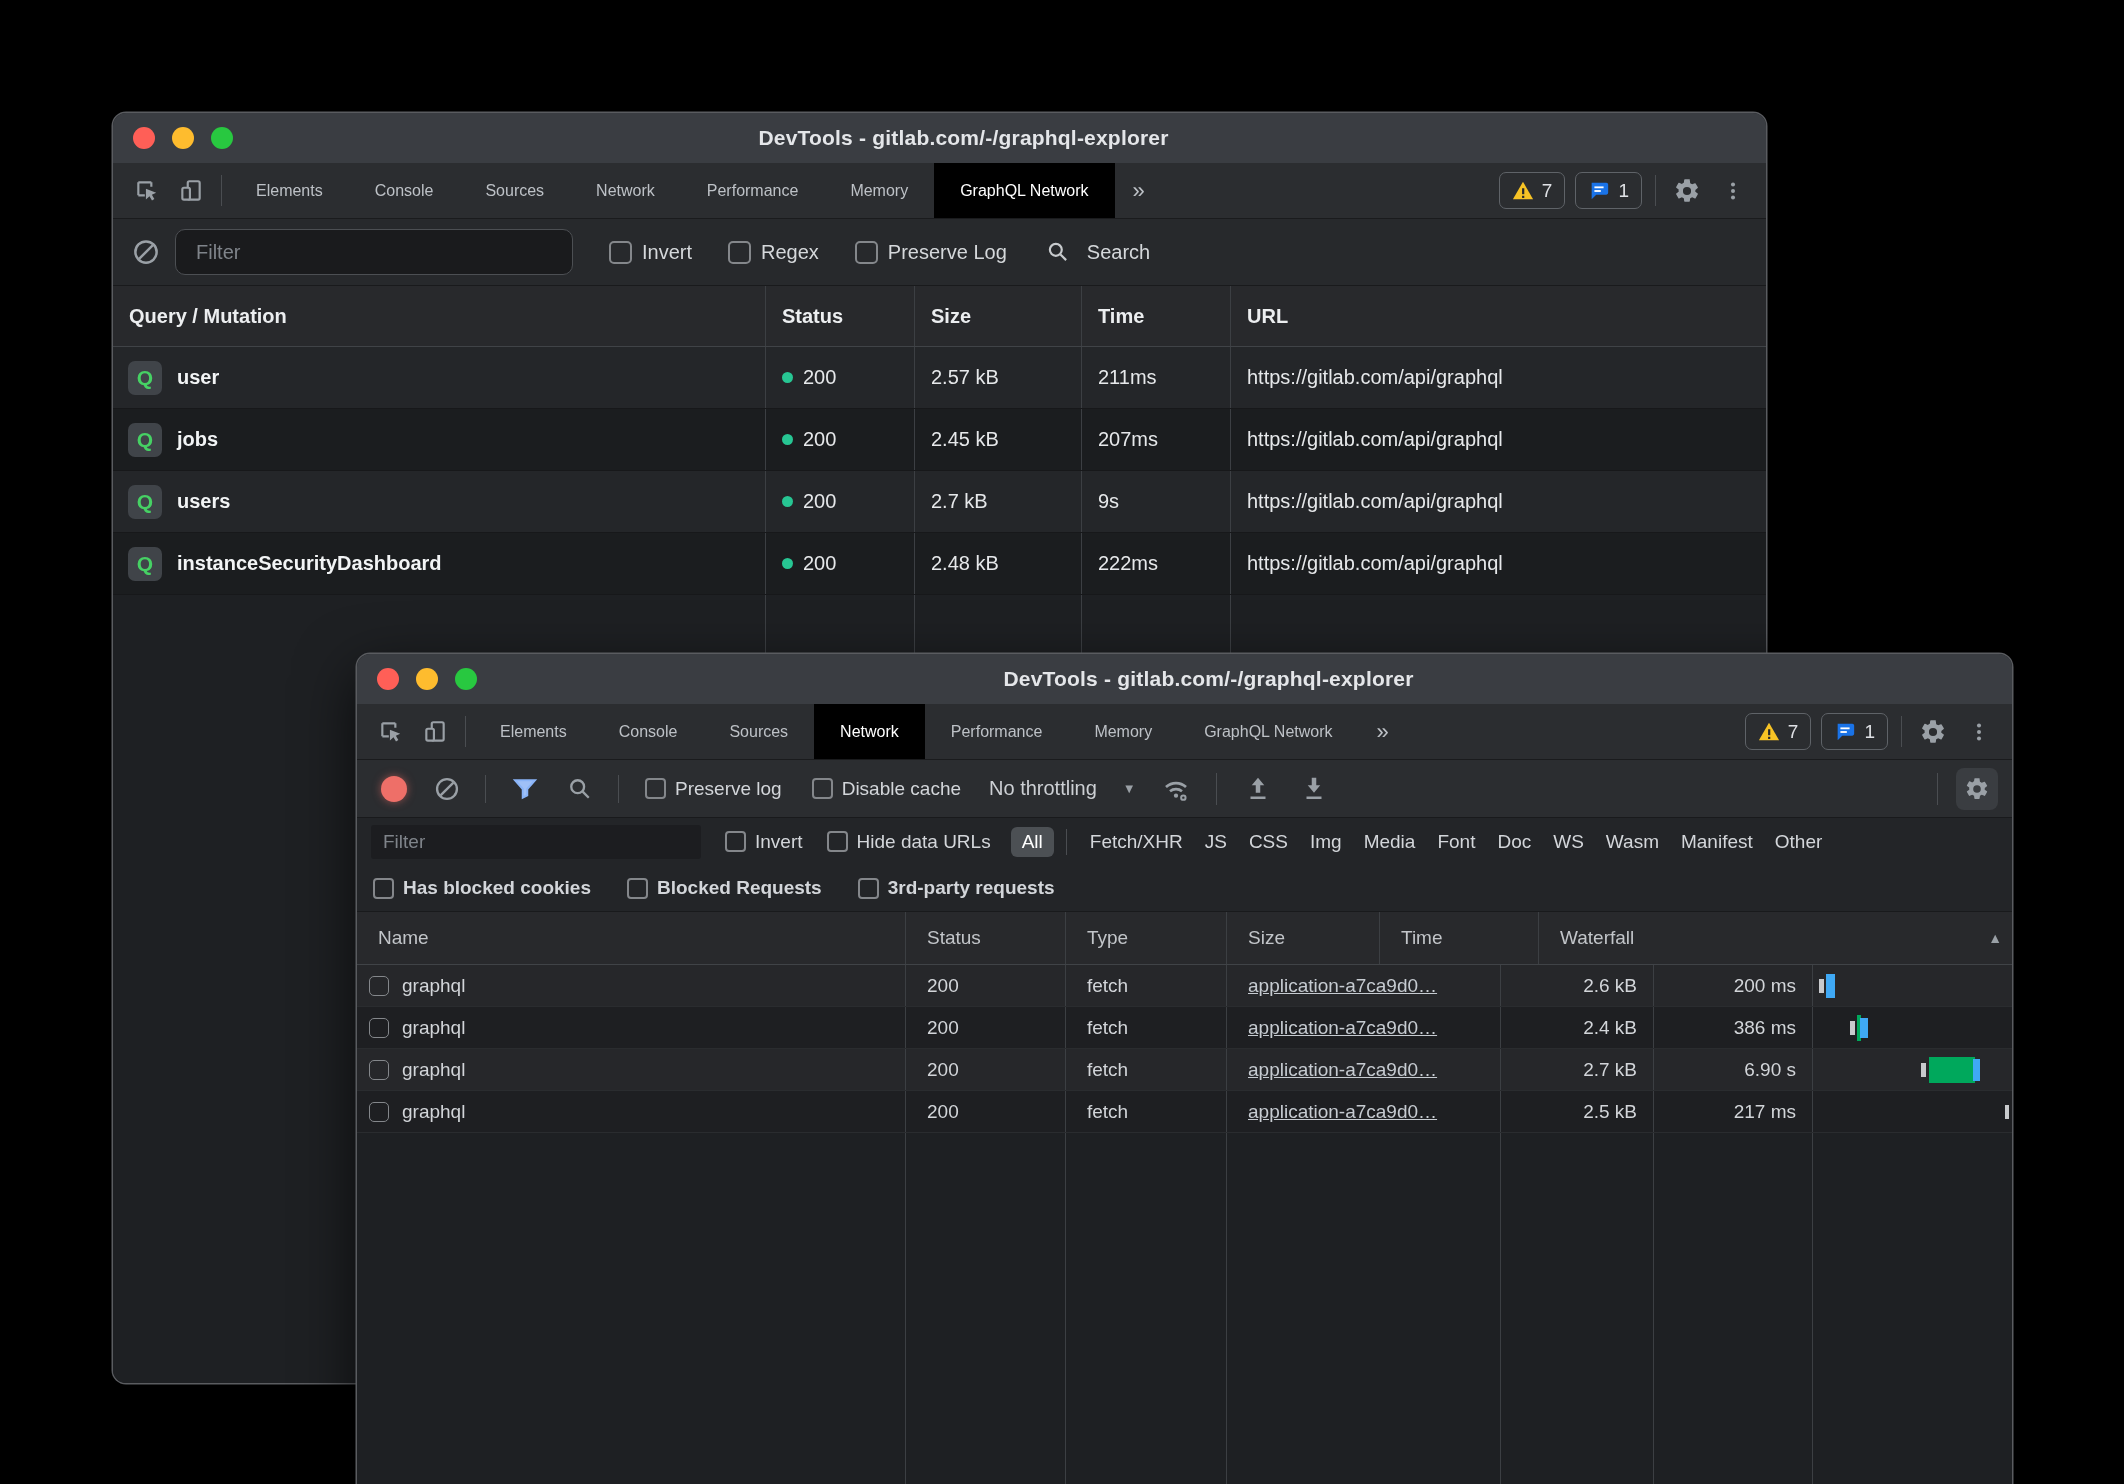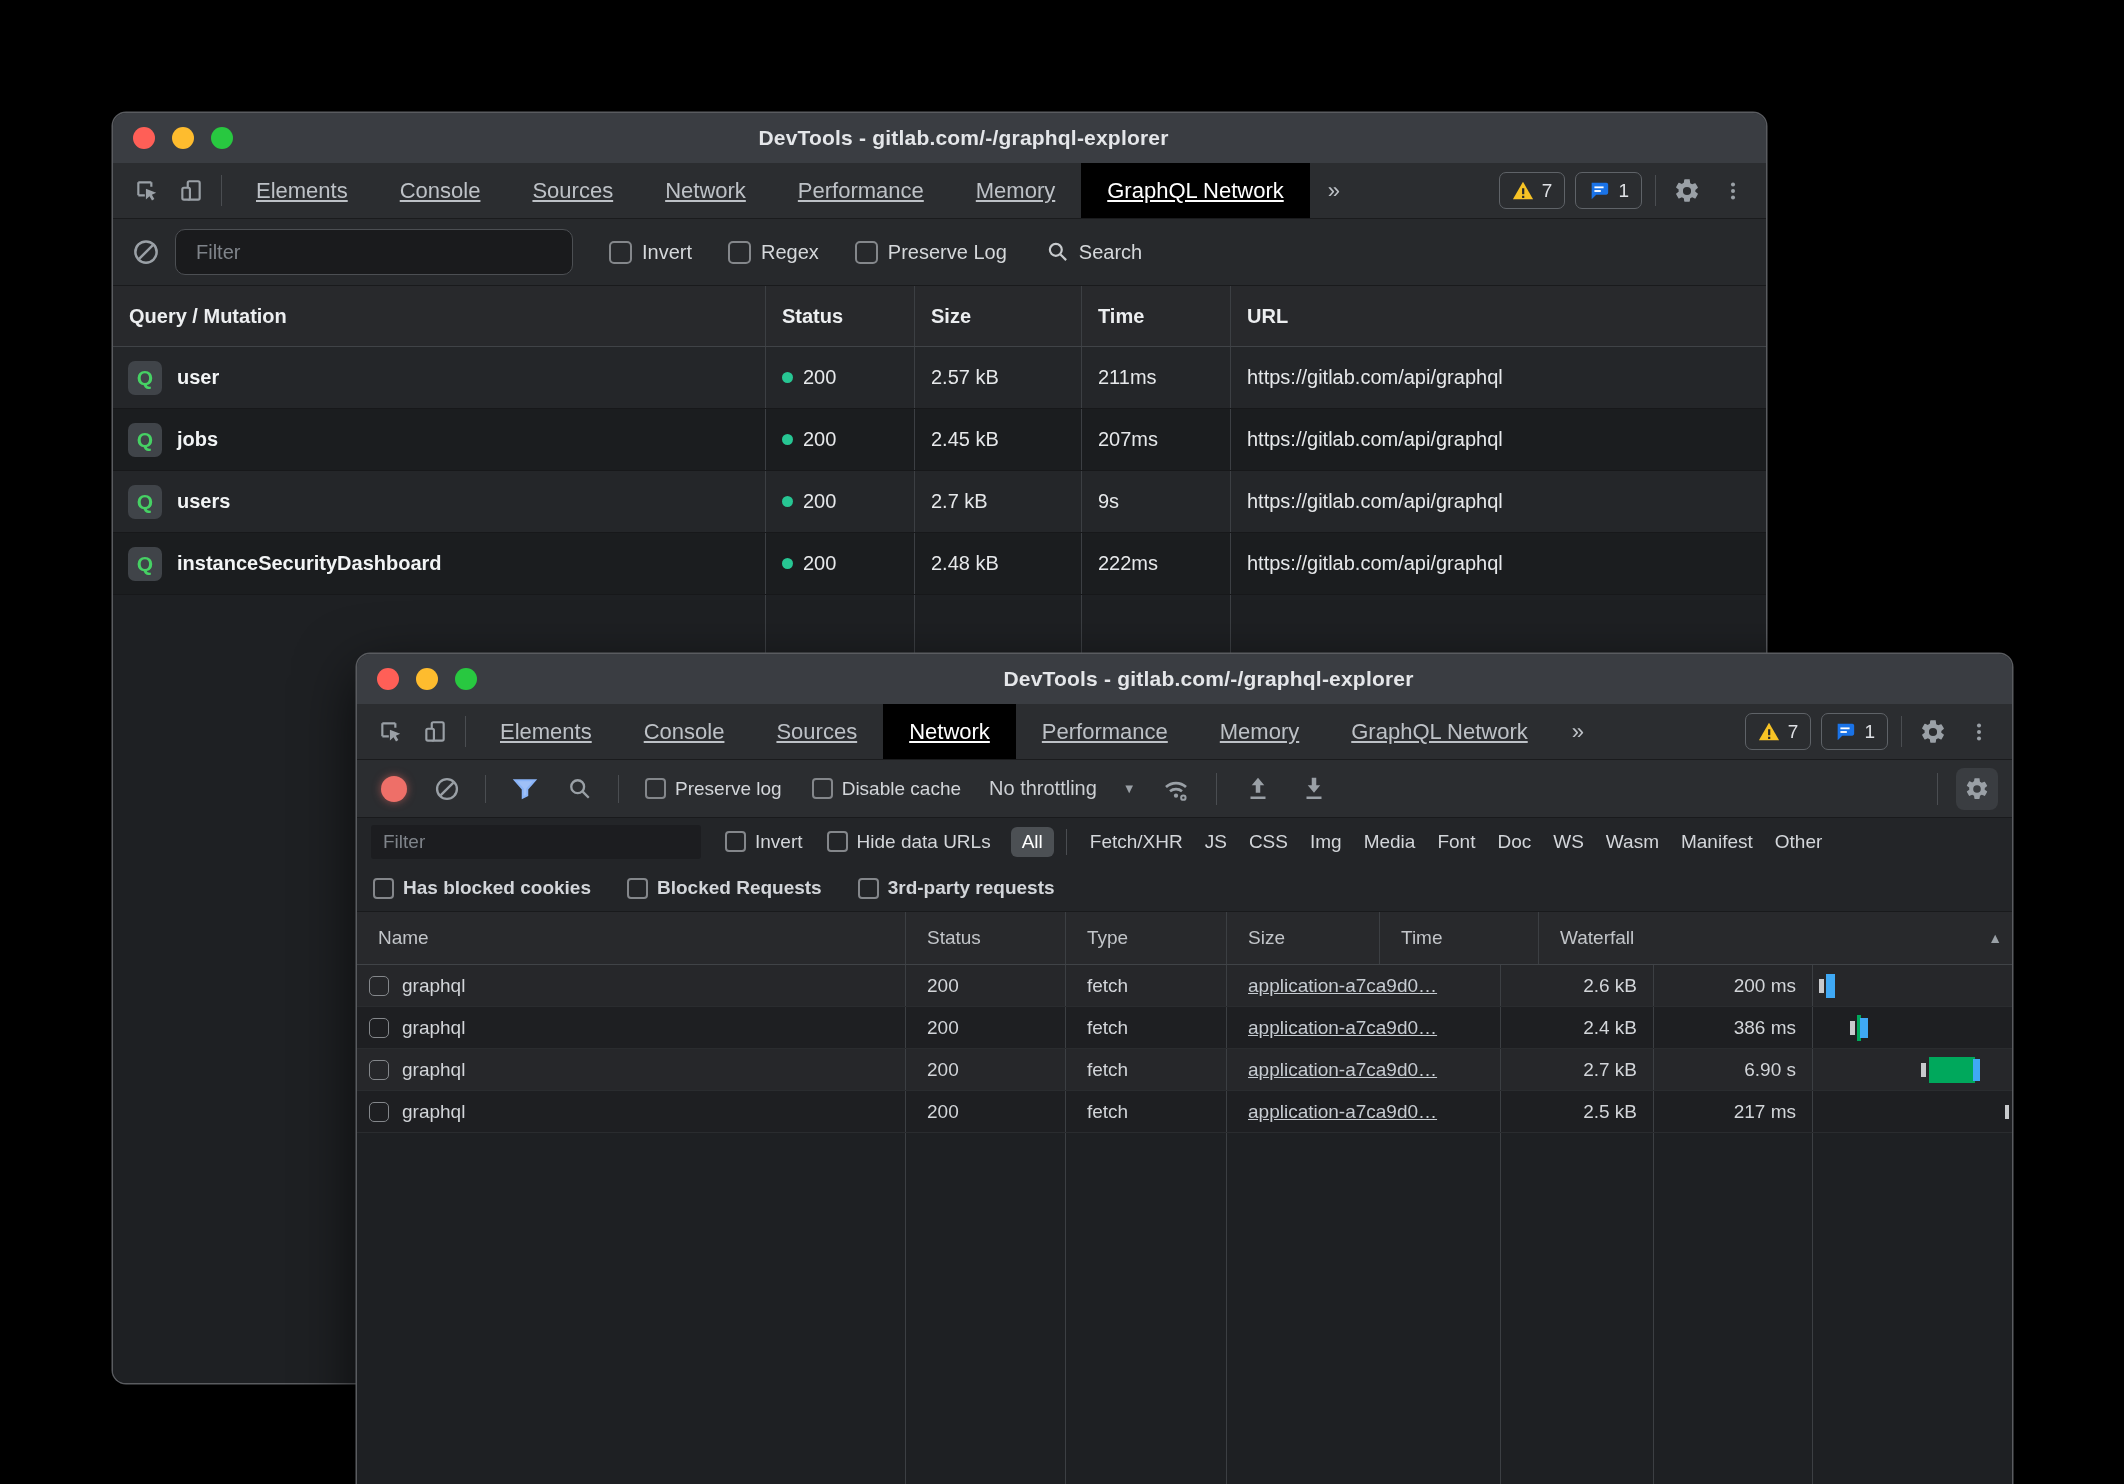--- a/index.html
+++ b/index.html
@@ -15,42 +15,42 @@
   .title{font-size:21px;font-weight:bold;color:#e4e6e9;letter-spacing:.2px;}
   .lights{position:absolute;left:20px;top:0;height:100%;display:flex;align-items:center;gap:17px;}
   .light{width:22px;height:22px;border-radius:50%;}
   .light.red{background:#ff5f57;} .light.yellow{background:#febc2e;} .light.green{background:#28c840;}
 
   
   .tabbar{height:56px;background:#2b2d30;display:flex;align-items:stretch;padding-left:12px;
           border-bottom:1px solid #1a1b1d;flex:0 0 auto;}
   .ti{width:44px;display:flex;align-items:center;justify-content:center;}
   .vdiv{width:1px;background:#4a4d51;margin:12px 8px;}
-  .tab{display:flex;align-items:center;padding:0 26px;font-size:22px;color:#bdc1c6;white-space:nowrap;text-decoration:underline;}
+  .tab{display:flex;align-items:center;padding:0 26px;font-size:16px;color:#bdc1c6;white-space:nowrap;}
   .tab.selected{background:#000;color:#fff;}
   .more{display:flex;align-items:center;padding:0 18px;font-size:22px;color:#bdc1c6;}
   .spacer{flex:1;}
   .badge{display:flex;align-items:center;gap:8px;border:1px solid #5f6368;border-radius:7px;
          padding:0 12px;margin:9px 5px;color:#dfe1e5;font-size:19px;}
   .iconbtn{display:flex;align-items:center;justify-content:center;width:46px;margin:6px 0;}
   .tabbar .right{display:flex;align-items:stretch;padding-right:10px;}
 
   
   .cb{width:23px;height:23px;border:2px solid #84878b;border-radius:5px;background:transparent;flex:0 0 auto;}
   .lbl{font-size:20px;color:#d5d8db;font-weight:500;white-space:nowrap;}
   svg{display:block;}
 
   
   .gfilter{height:67px;background:#27292c;display:flex;align-items:center;gap:14px;padding:0 18px;
            border-bottom:1px solid #191a1c;flex:0 0 auto;}
   .gfilter input{width:398px;height:46px;background:#1a1b1d;border:1.5px solid #4c4f53;border-radius:10px;
                  color:#e8eaed;font-size:20px;padding:0 20px;outline:none;}
   .gfilter input::placeholder{color:#7f848a;}
   .ck{display:flex;align-items:center;gap:10px;margin-left:22px;}
-  .searchgrp{display:flex;align-items:center;gap:8px;margin-left:24px;}
+  .searchgrp{display:flex;align-items:center;gap:16px;margin-left:24px;}
 
   .tablearea{flex:1;display:flex;flex-direction:column;background:#1e2023;min-height:0;}
   .thead{display:flex;background:#28292c;border-bottom:1px solid #404347;flex:0 0 auto;}
   .thead .hcell{font-weight:bold;color:#eceef0;font-size:20px;display:flex;align-items:center;}
   .bhead{height:61px;}
   .brow{display:flex;height:62px;border-bottom:1px solid #17181a;flex:0 0 auto;}
   .brow.odd{background:#242629;} .brow.even{background:#1b1d1f;}
   .bc0{width:652px;} .bc1{width:149px;} .bc2{width:167px;} .bc3{width:149px;} .bc4{flex:1;}
   .colb{border-left:1px solid #3c3f43;}
   .cell{display:flex;align-items:center;padding-left:16px;font-size:20px;color:#e6e8ea;overflow:hidden;white-space:nowrap;}

